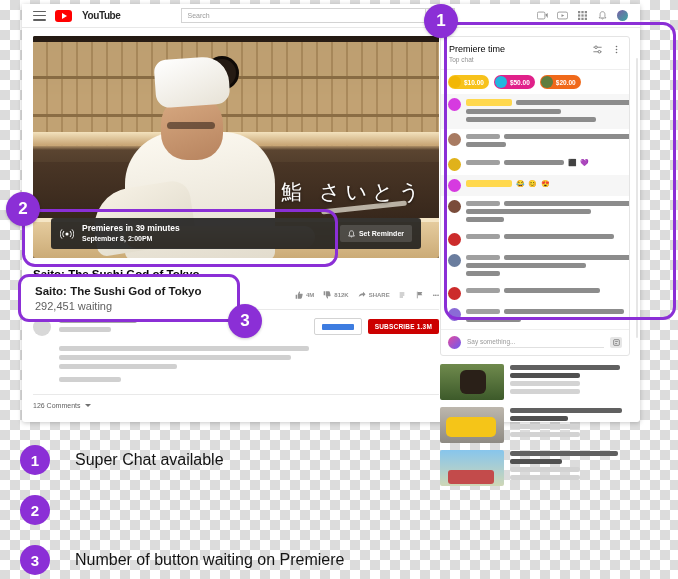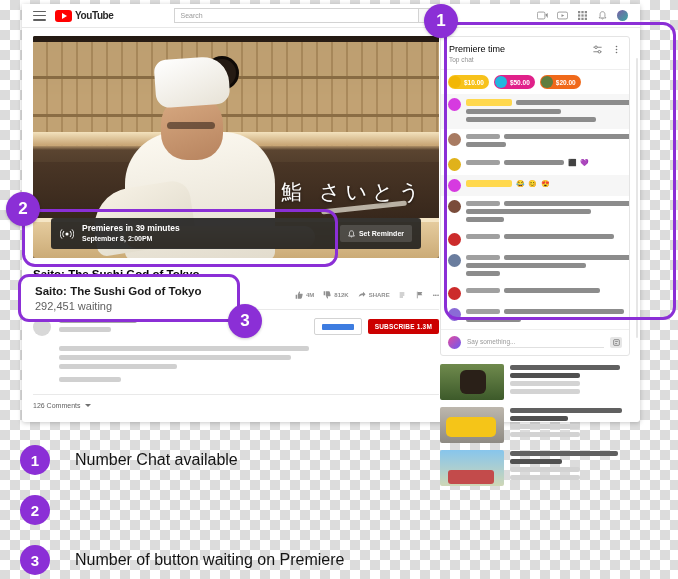--- a/index.html
+++ b/index.html
@@ -22,21 +22,21 @@
   #yt-header{
     position:absolute;left:0;top:0;right:0;height:24px;
     border-bottom:1px solid #e8e8e8;display:flex;align-items:center;
     padding:0 6px;box-sizing:border-box;background:#fff;
   }
   .hamburger{width:13px;height:10px;margin:0 9px 0 5px;display:flex;flex-direction:column;justify-content:space-between;}
   .hamburger i{display:block;height:1.6px;background:#606060;border-radius:1px;}
   .yt-logo{display:flex;align-items:center;gap:3px;}
   .yt-logo .play{width:17px;height:12px;background:#ff0000;border-radius:3px;position:relative;}
   .yt-logo .play:after{content:"";position:absolute;left:6.5px;top:3px;border-left:5px solid #fff;border-top:3px solid transparent;border-bottom:3px solid transparent;}
-  .yt-logo .word{font-size:10px;font-weight:bold;color:#282828;letter-spacing:-.4px;}
+  .yt-logo .word{font-size:10px;font-weight:bold;color:#282828;letter-spacing:-.4px;margin-left:7px;}
   .search-wrap{display:flex;margin-left:60px;height:15px;}
   .search-box{width:244px;border:1px solid #d3d3d3;border-right:none;background:#fff;display:flex;align-items:center;padding-left:6px;box-sizing:border-box;}
   .search-box span{font-size:7px;color:#9a9a9a;}
   .search-btn{width:28px;border:1px solid #d3d3d3;background:#f8f8f8;display:flex;align-items:center;justify-content:center;}
   .search-btn svg{width:8px;height:8px;}
   .hdr-icons{margin-left:auto;display:flex;align-items:center;gap:9px;padding-right:6px;}
   .hdr-icons .ic{width:11px;height:9px;opacity:.72;}
   .hdr-avatar{width:11px;height:11px;border-radius:50%;background:linear-gradient(135deg,#7b5ea7,#3aa7a0);}
   
   #yt-body{position:absolute;left:0;top:24px;right:0;bottom:0;display:flex;}
@@ -559,21 +559,21 @@
   <div class="t2">292,451 waiting</div>
 </div>
 
 <div class="badge" id="badge-1">1</div>
 <div class="badge" id="badge-2">2</div>
 <div class="badge" id="badge-3">3</div>
 
 <div id="legend">
     <div class="legend-row">
       <div class="legend-badge">1</div>
-      <div class="legend-text">Number Chat available</div>
+      <div class="legend-text">Super Chat available</div>
     </div>
     <div class="legend-row">
       <div class="legend-badge">2</div>
     </div>
     <div class="legend-row">
       <div class="legend-badge">3</div>
       <div class="legend-text">Number of button waiting on Premiere</div>
     </div>
   </div>
 

